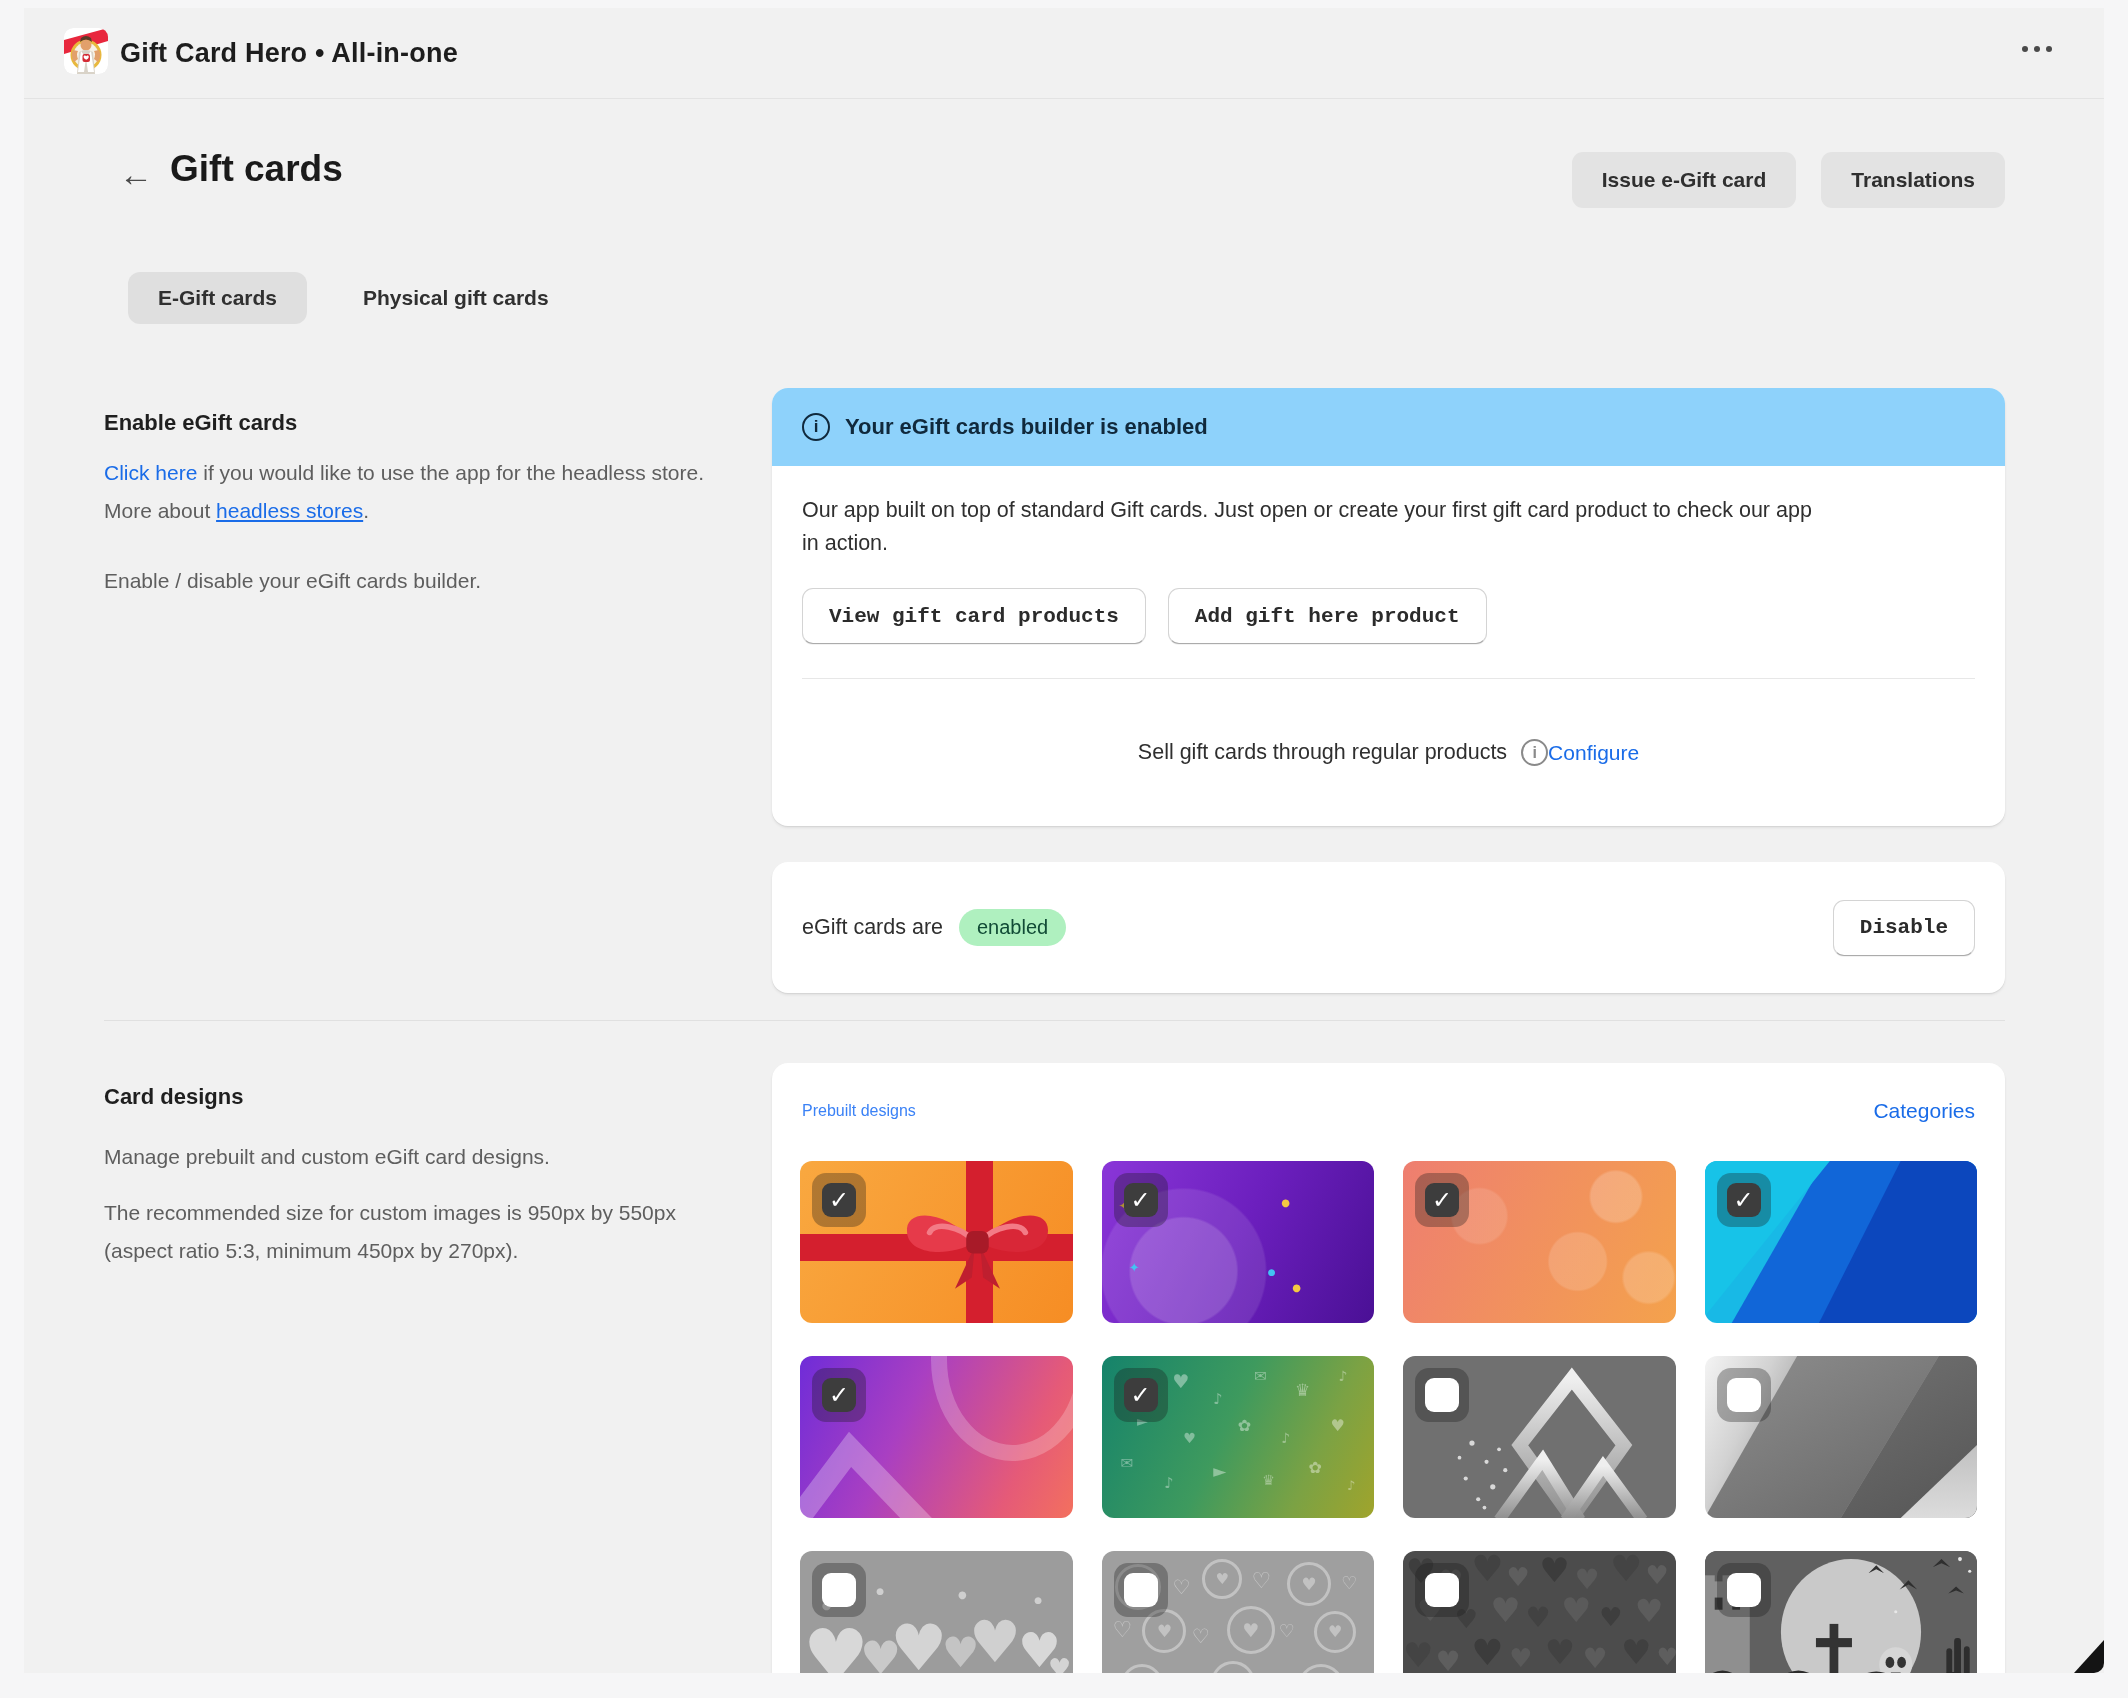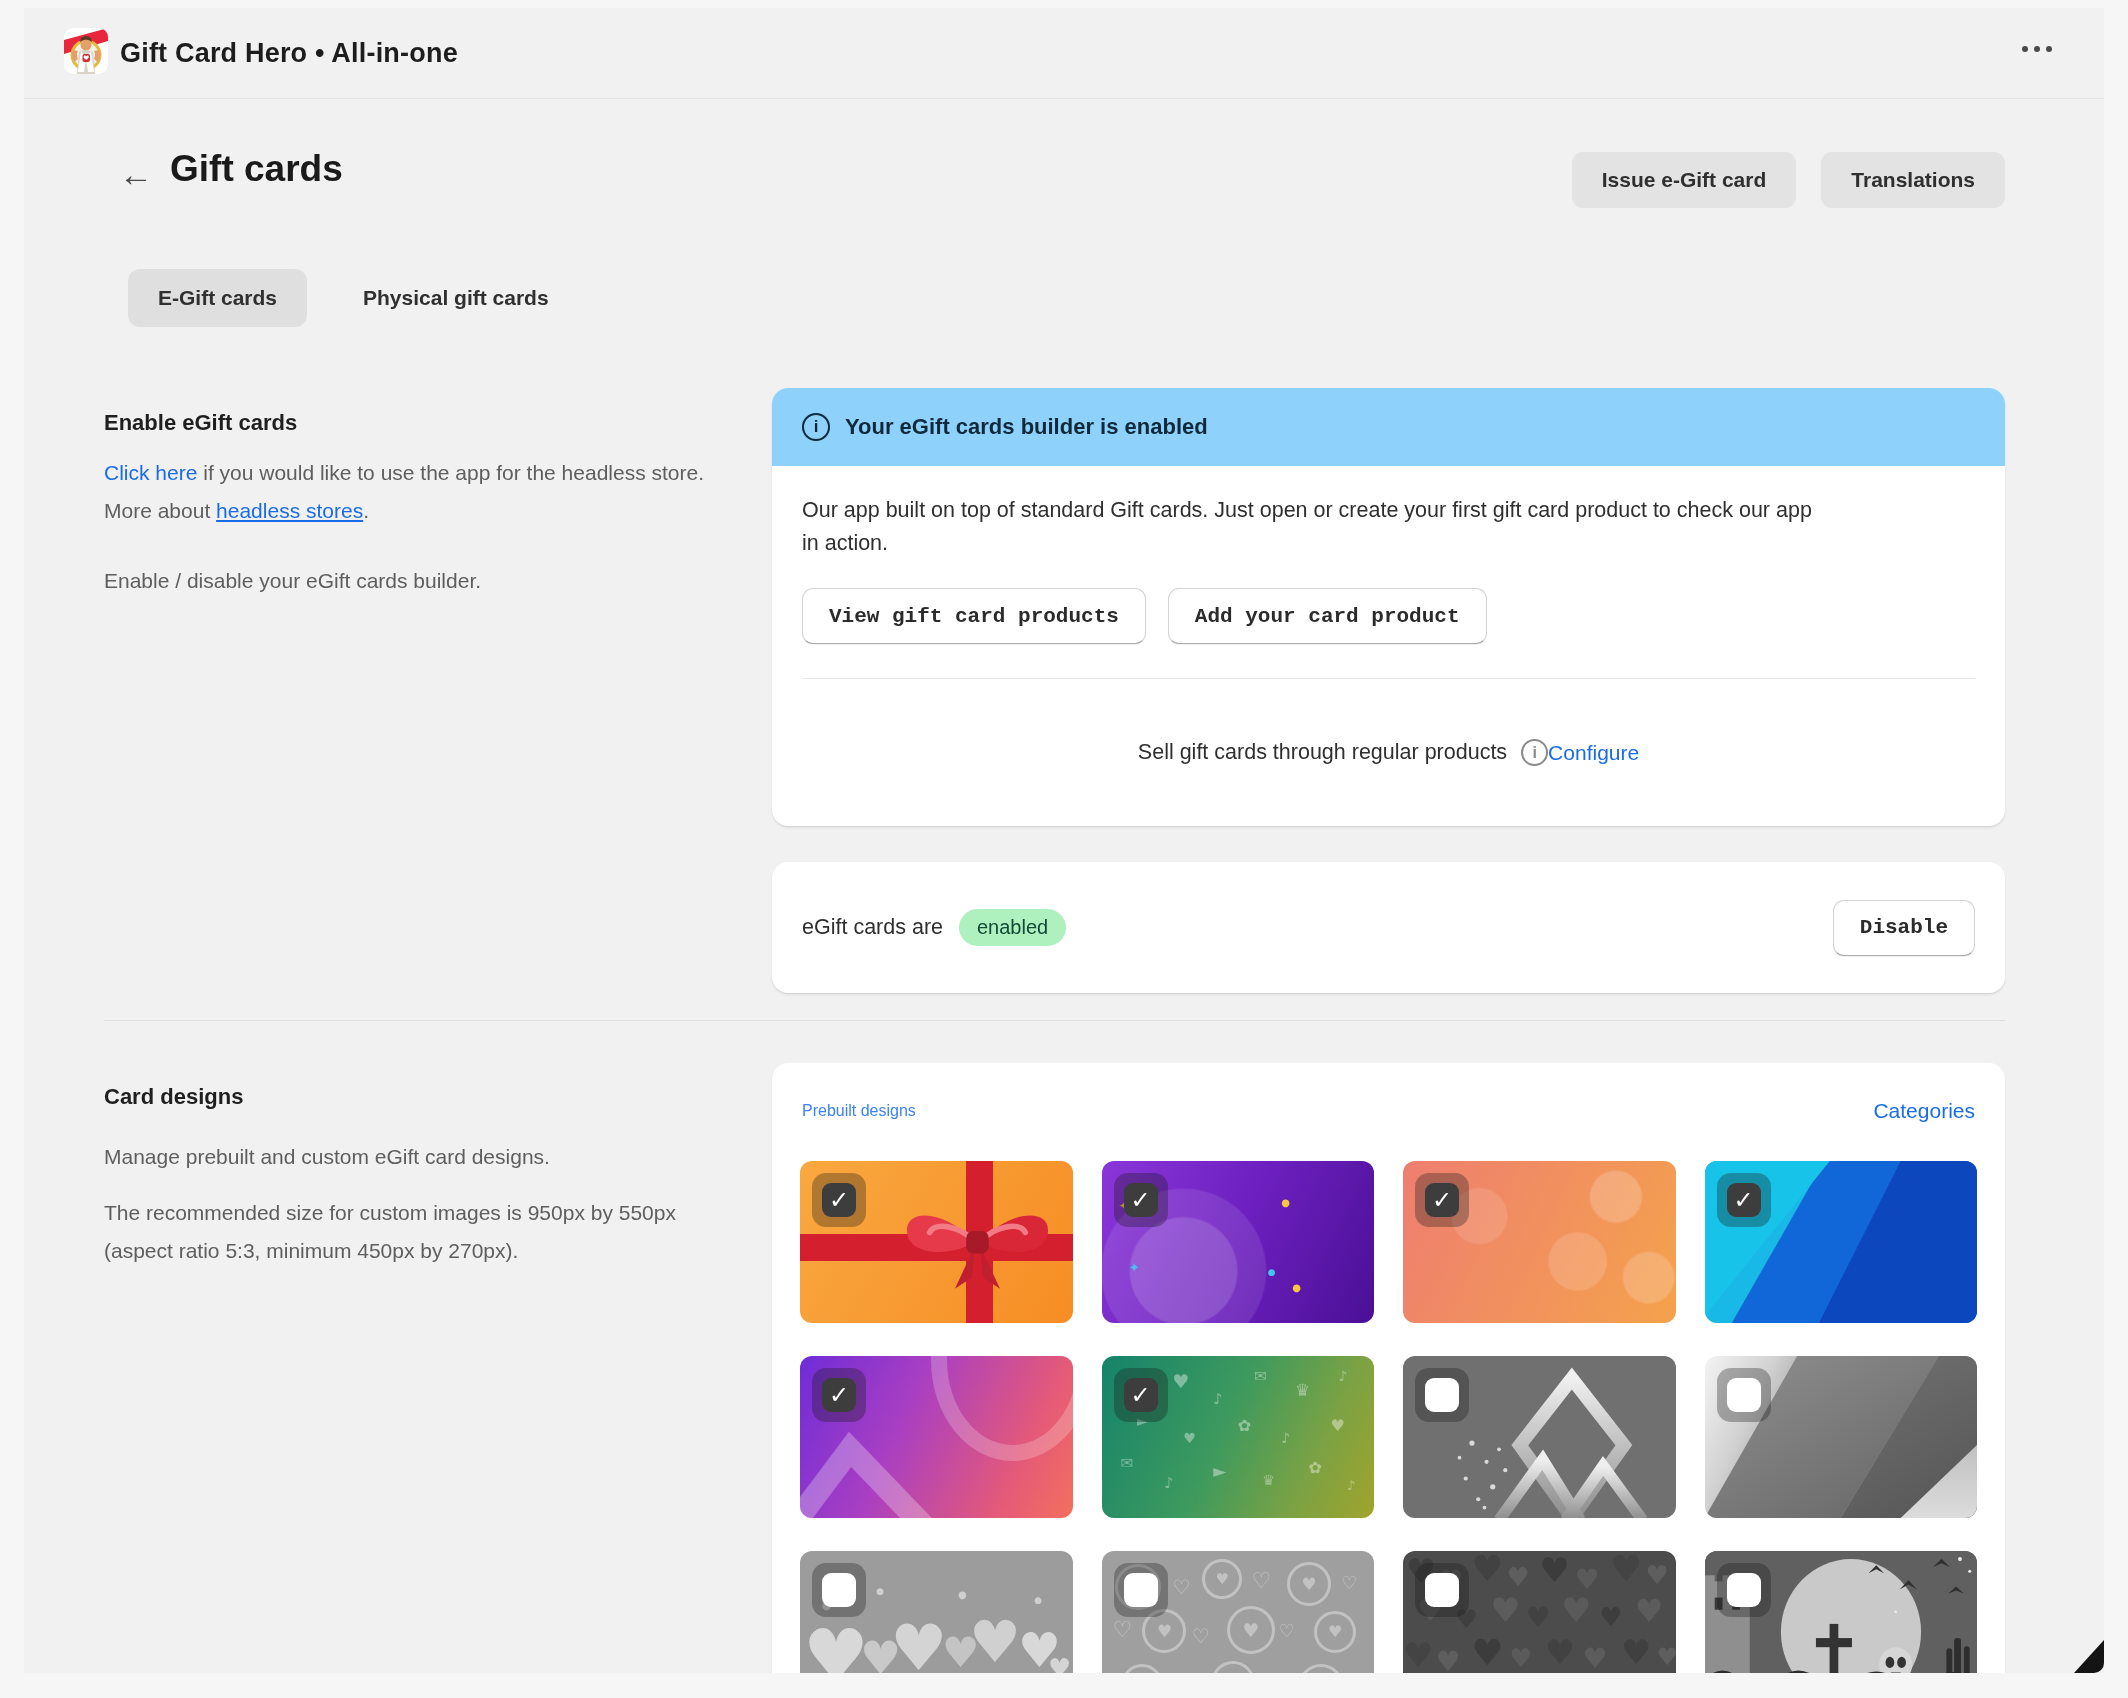--- a/index.html
+++ b/index.html
@@ -21,21 +21,21 @@
   .back-btn{position:absolute;left:92px;top:146px;width:40px;height:40px;display:flex;align-items:center;
             justify-content:center;font-size:34px;color:#4a4a4a;cursor:pointer;}
   .page-title{position:absolute;left:146px;top:140px;font-size:37px;font-weight:800;color:#1a1a1a;}
   .header-actions{position:absolute;top:144px;right:99px;display:flex;gap:25px;}
   .btn-gray{height:56px;padding:0 30px;background:#e3e3e3;border:none;border-radius:11px;
             font-size:21px;font-weight:600;color:#2f2f2f;display:inline-flex;align-items:center;cursor:pointer;
             font-family:inherit;}
 
   
   .tabs{position:absolute;left:104px;top:261px;display:flex;align-items:center;gap:26px;height:58px;}
-  .tab{font-size:21px;font-weight:600;color:#303030;padding:0 30px;height:58px;display:inline-flex;
+  .tab{font-size:21px;font-weight:600;color:#303030;padding:0 30px;height:52px;display:inline-flex;
        align-items:center;border-radius:12px;cursor:pointer;}
   .tab.active{background:#dfdfdf;}
 
   
   .left-col{position:absolute;left:80px;width:616px;}
   .sec-heading{font-size:22px;font-weight:700;color:#1f1f1f;margin:0;}
   .gray-p{font-size:21px;line-height:38px;color:#5e5e5e;margin:0;}
   a.link{color:#1a6ce8;text-decoration:none;cursor:pointer;}
   a.link.u{text-decoration:underline;}
 
@@ -167,21 +167,21 @@
 
     <div class="card banner-card">
       <div class="banner-head">
         <i class="info-ic">i</i>
         <span>Your eGift cards builder is enabled</span>
       </div>
       <div class="banner-body">
         <p>Our app built on top of standard Gift cards. Just open or create your first gift card product to check our app in action.</p>
         <div class="banner-buttons">
           <button class="btn-white">View gift card products</button>
-          <button class="btn-white">Add your card product</button>
+          <button class="btn-white">Add gift here product</button>
         </div>
         <div class="card-divider"></div>
       </div>
       <div class="sell-row">
         <div class="sell-left">
           <span>Sell gift cards through regular products</span>
           <i class="info-ic gray">i</i>
         </div>
         <span class="link-text">Configure</span>
       </div>

